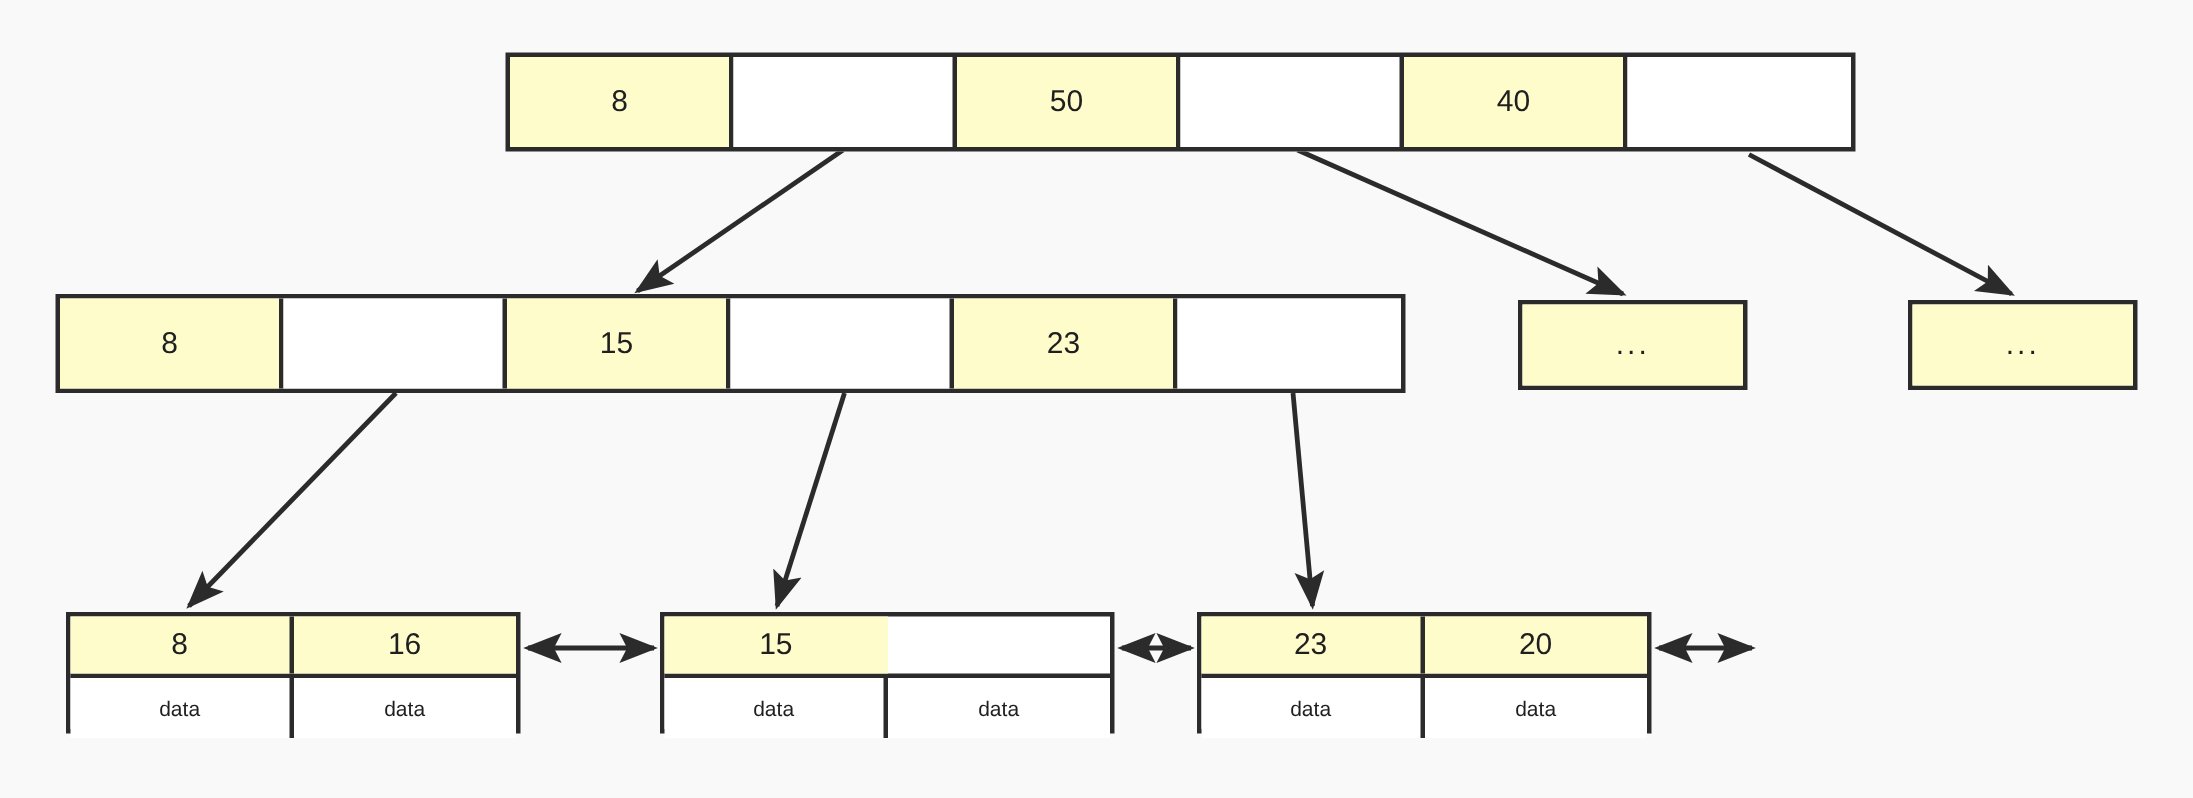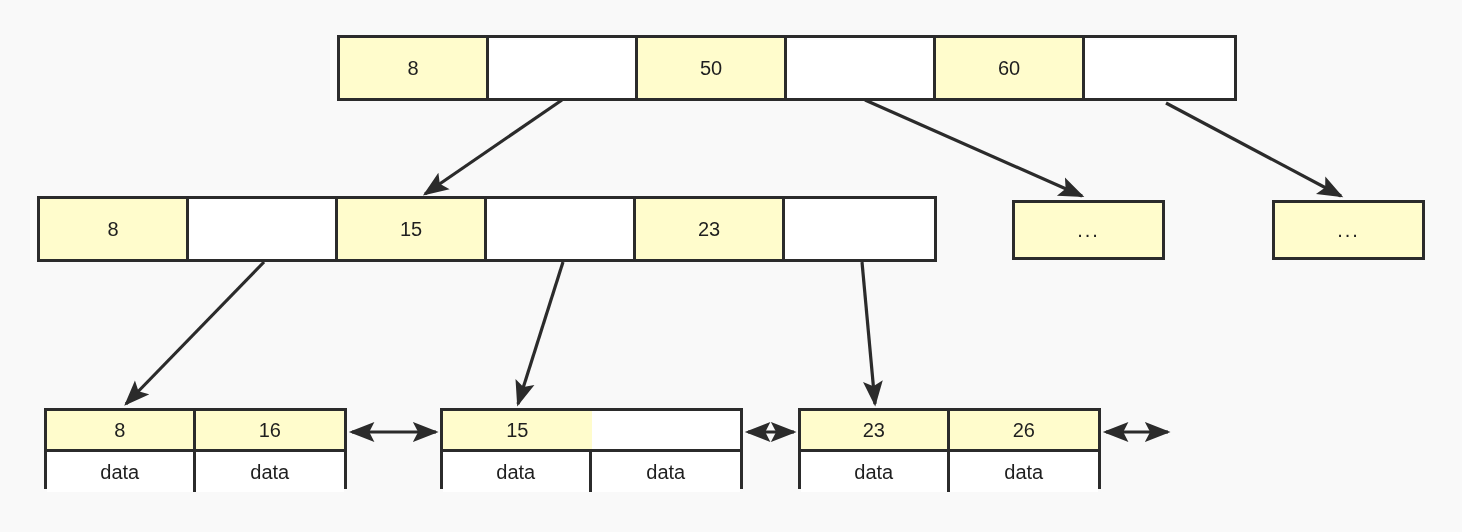--- a/index.html
+++ b/index.html
@@ -82,21 +82,21 @@
   }
 
   .cell.key {
     background: #fffccc;
   }
   .cell.ptr {
     background: #ffffff;
   }
   .cell.data {
     background: #ffffff;
-    font-size: 20px;
+    font-size: 14px;
   }
   .cell.ellipsis {
     background: #fffccc;
     font-size: 20px;
     letter-spacing: 2px;
   }
 
   
   #node-root      { left: 337px; top: 35px;  width: 900px; height: 66px; }
   #node-internal  { left: 37px;  top: 196px; width: 900px; height: 66px; }
@@ -140,21 +140,21 @@
       <line x1="1106" y1="432" x2="1168" y2="432"></line>
     </g>
   </svg>
 
   <div class="node internal" id="node-root">
     <div class="node-row key-row">
       <div class="cell key" style="width:150px">8</div>
       <div class="cell ptr" style="width:150px"></div>
       <div class="cell key" style="width:150px">50</div>
       <div class="cell ptr" style="width:150px"></div>
-      <div class="cell key" style="width:150px">60</div>
+      <div class="cell key" style="width:150px">40</div>
       <div class="cell ptr" style="width:150px"></div>
     </div>
   </div>
 
   <div class="node internal" id="node-internal">
     <div class="node-row key-row">
       <div class="cell key" style="width:150px">8</div>
       <div class="cell ptr" style="width:150px"></div>
       <div class="cell key" style="width:150px">15</div>
       <div class="cell ptr" style="width:150px"></div>
@@ -192,21 +192,21 @@
     </div>
     <div class="node-row data-row">
       <div class="cell data" style="width:50%">data</div>
       <div class="cell data" style="width:50%">data</div>
     </div>
   </div>
 
   <div class="node leaf" id="node-leaf-3">
     <div class="node-row key-row">
       <div class="cell key" style="width:50%">23</div>
-      <div class="cell key" style="width:50%">26</div>
+      <div class="cell key" style="width:50%">20</div>
     </div>
     <div class="node-row data-row">
       <div class="cell data" style="width:50%">data</div>
       <div class="cell data" style="width:50%">data</div>
     </div>
   </div>
 
 </div>
 
 </body></html>

